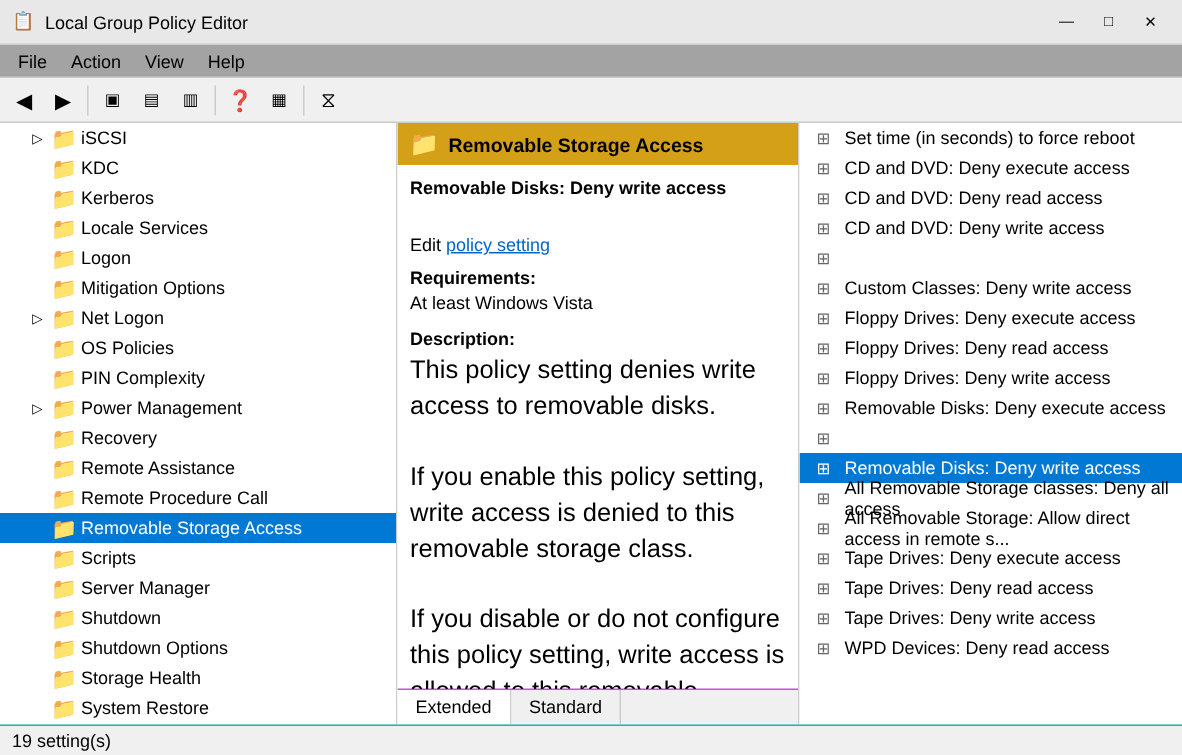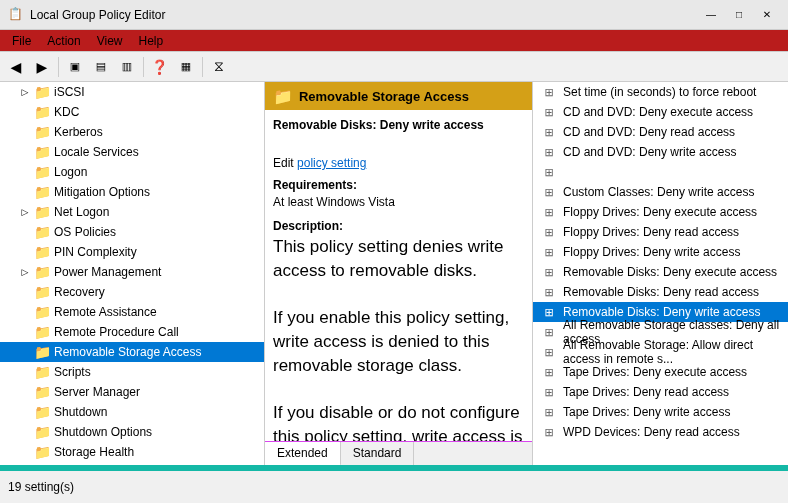--- a/index.html
+++ b/index.html
@@ -48,21 +48,21 @@
       border: none;
       cursor: pointer;
       font-size: 10px;
       display: flex;
       align-items: center;
       justify-content: center;
     }
 
     
     .menu-bar {
-      background: #b91c1c;
+      background: #a3a3a3;
       border-bottom: 1px solid #ccc;
       display: flex;
       align-items: center;
       height: 22px;
       padding: 0 4px;
     }
     .menu-item {
       padding: 2px 8px;
       cursor: pointer;
       font-size: 12px;
@@ -252,22 +252,22 @@
       flex-shrink: 0;
       display: flex;
       align-items: center;
       justify-content: center;
       font-size: 11px;
     }
 
     
     .status-bar {
       background: #f0f0f0;
-      border-top: 6px solid #14b8a6;
-      height: 38px;
+      border-top: 1px solid #14b8a6;
+      height: 20px;
       display: flex;
       align-items: center;
       padding: 0 8px;
       font-size: 12px;
     }
 
     
     ::-webkit-scrollbar { width: 12px; }
     ::-webkit-scrollbar-track { background: #f0f0f0; }
     ::-webkit-scrollbar-thumb { background: #c0c0c0; border: 1px solid #a0a0a0; }
@@ -480,21 +480,20 @@
       <div class="right-list-item">
         <span class="item-icon" style="color:#666;">⊞</span>
         <span>Floppy Drives: Deny write access</span>
       </div>
       <div class="right-list-item">
         <span class="item-icon" style="color:#666;">⊞</span>
         <span>Removable Disks: Deny execute access</span>
       </div>
       <div class="right-list-item">
         <span class="item-icon" style="color:#666;">⊞</span>
-        <span>Removable Disks: Deny read access</span>
       </div>
       <div class="right-list-item selected">
         <span class="item-icon">⊞</span>
         <span>Removable Disks: Deny write access</span>
       </div>
       <div class="right-list-item">
         <span class="item-icon" style="color:#666;">⊞</span>
         <span>All Removable Storage classes: Deny all access</span>
       </div>
       <div class="right-list-item">

